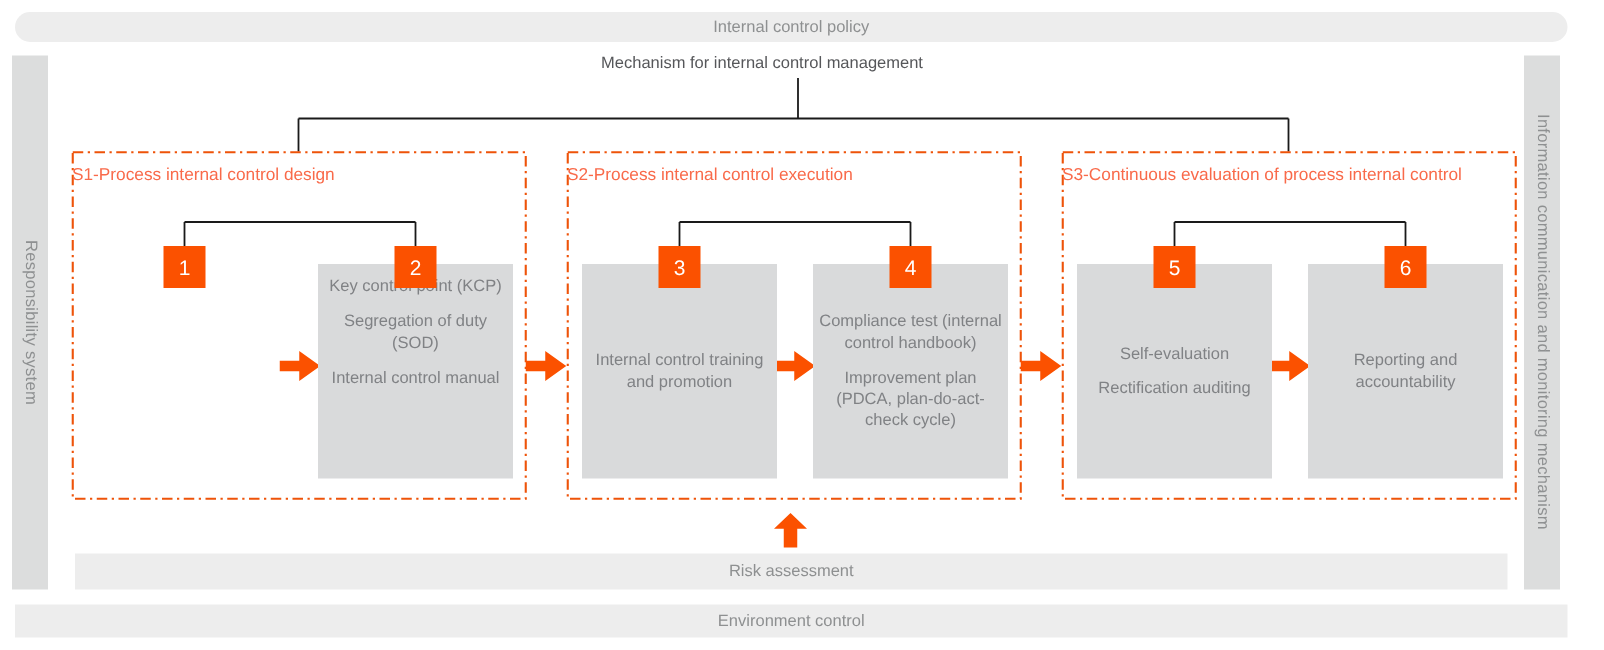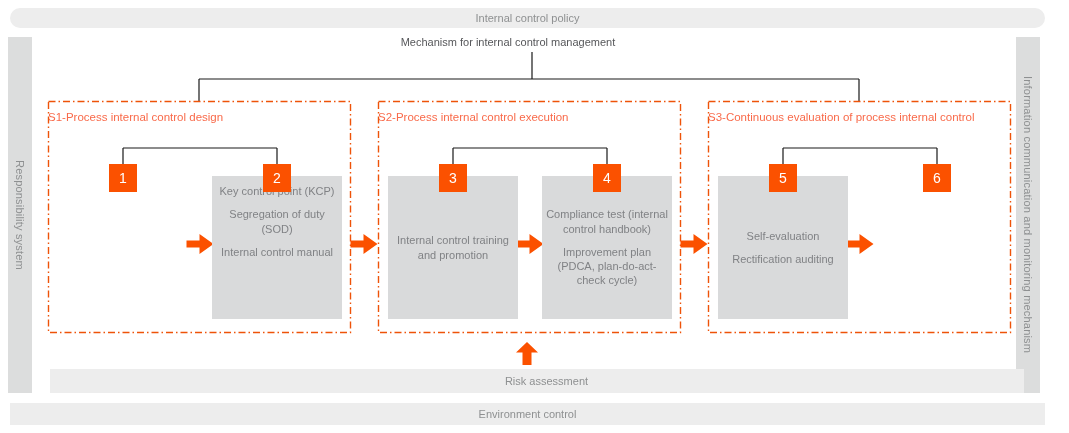--- a/index.html
+++ b/index.html
@@ -6,21 +6,21 @@
   .canvas{
     position:relative;width:1069px;height:433px;background:#fff;overflow:hidden;
     font-family:"Liberation Sans", sans-serif;
     --orange:#FB5100;--coral:#F96A4A;--border-orange:#EE5309;--bar-bg:#EDEDED;
     --side-bar-bg:#DCDDDD;--box-bg:#D9DADB;--text-gray:#808285;--bar-text:#8E9091;
     --dark-text:#56575A;--line-black:#1A1A1A;
   }
   .hbar{position:absolute;background:var(--bar-bg);color:var(--bar-text);font-size:11px;
     display:flex;align-items:center;justify-content:center;z-index:2;}
   .top-bar{left:10px;top:8px;width:1035px;height:20px;border-radius:10px;}
-  .risk-bar{left:50px;top:369px;width:955px;height:24px;padding-left:19px;}
+  .risk-bar{left:50px;top:369px;width:955px;height:24px;}
   .env-bar{left:10px;top:403px;width:1035px;height:22px;}
   .vbar{position:absolute;top:37px;width:24px;height:356px;background:var(--side-bar-bg);
     color:var(--bar-text);font-size:11px;display:flex;align-items:center;justify-content:center;
     writing-mode:vertical-rl;z-index:2;letter-spacing:0.2px;}
   .left-bar{left:8px;}
   .right-bar{left:1016px;}
   .mech-label{position:absolute;top:36px;left:0;width:1016px;text-align:center;
     color:var(--dark-text);font-size:11px;z-index:2;}
   .section{position:absolute;top:101px;width:302px;height:231px;z-index:2;}
   .sec1{left:48px;} .sec2{left:378px;} .sec3{left:708px;}
@@ -95,20 +95,23 @@
     <div class="badge badge-right">4</div>
   </div>
 
   <div class="section sec3">
     <div class="section-title">S3-Continuous evaluation of process internal control</div>
     <div class="step-box pos-left">
       <div>Self-evaluation</div>
       <div>Rectification auditing</div>
     </div>
     <div class="badge badge-left">5</div>
+    <div class="step-box pos-right">
+      <div>Reporting and accountability</div>
+    </div>
     <div class="badge badge-right">6</div>
   </div>
 
   <div class="hbar risk-bar">
     <span>Risk assessment</span>
   </div>
   <div class="hbar env-bar">
     <span>Environment control</span>
   </div>
 

